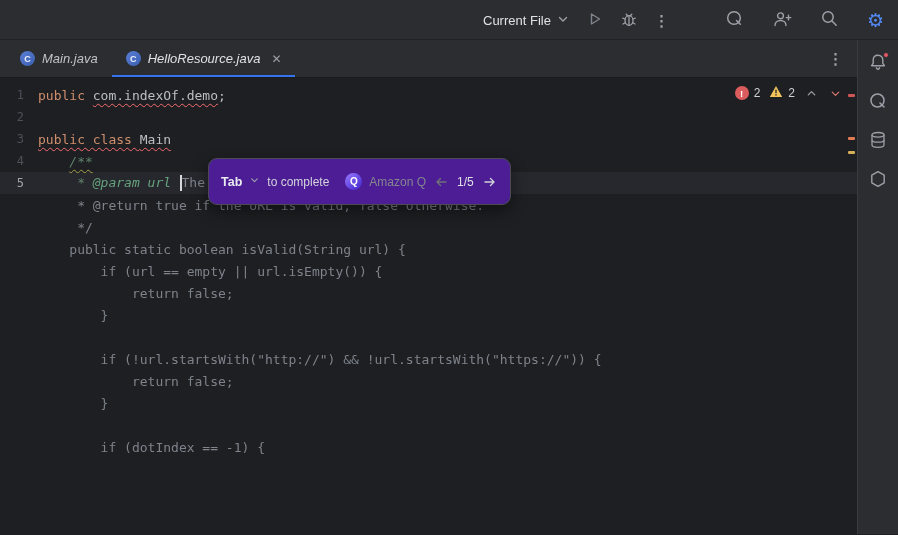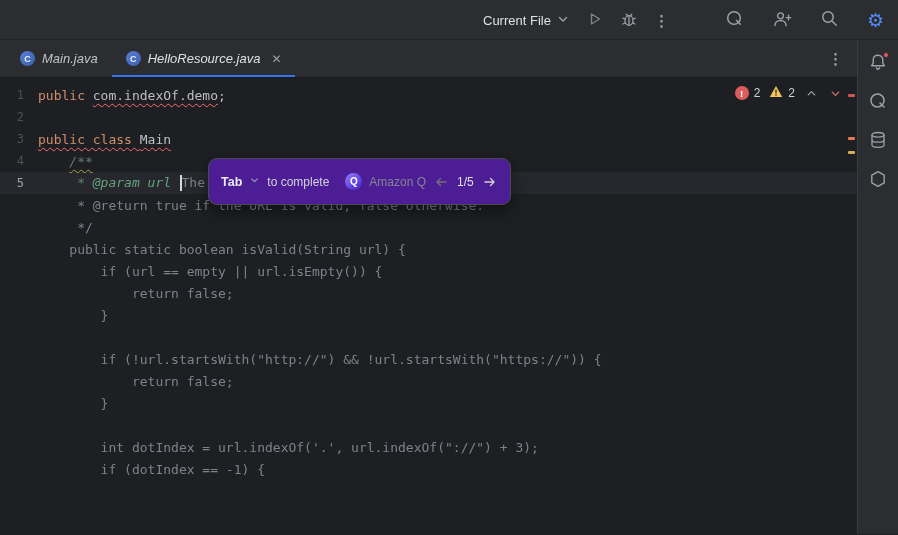--- a/index.html
+++ b/index.html
@@ -218,24 +218,20 @@
               <span class="gutter"></span>
               <span class="line-text"><span class="s-ghost">            return false;</span></span>
             </div>
             <div class="code-line">
               <span class="gutter"></span>
               <span class="line-text"><span class="s-ghost">        }</span></span>
             </div>
             <div class="code-line">
               <span class="gutter"></span>
               <span class="line-text"></span>
-            </div>
-            <div class="code-line">
-              <span class="gutter"></span>
-              <span class="line-text"><span class="s-ghost">        int dotIndex = url.indexOf('.', url.indexOf("://") + 3);</span></span>
             </div>
             <div class="code-line">
               <span class="gutter"></span>
               <span class="line-text"><span class="s-ghost">        if (dotIndex == -1) {</span></span>
             </div>
           </div>
 
         <div class="completion-popup">
           <span class="p-key">Tab</span>
           <span>

